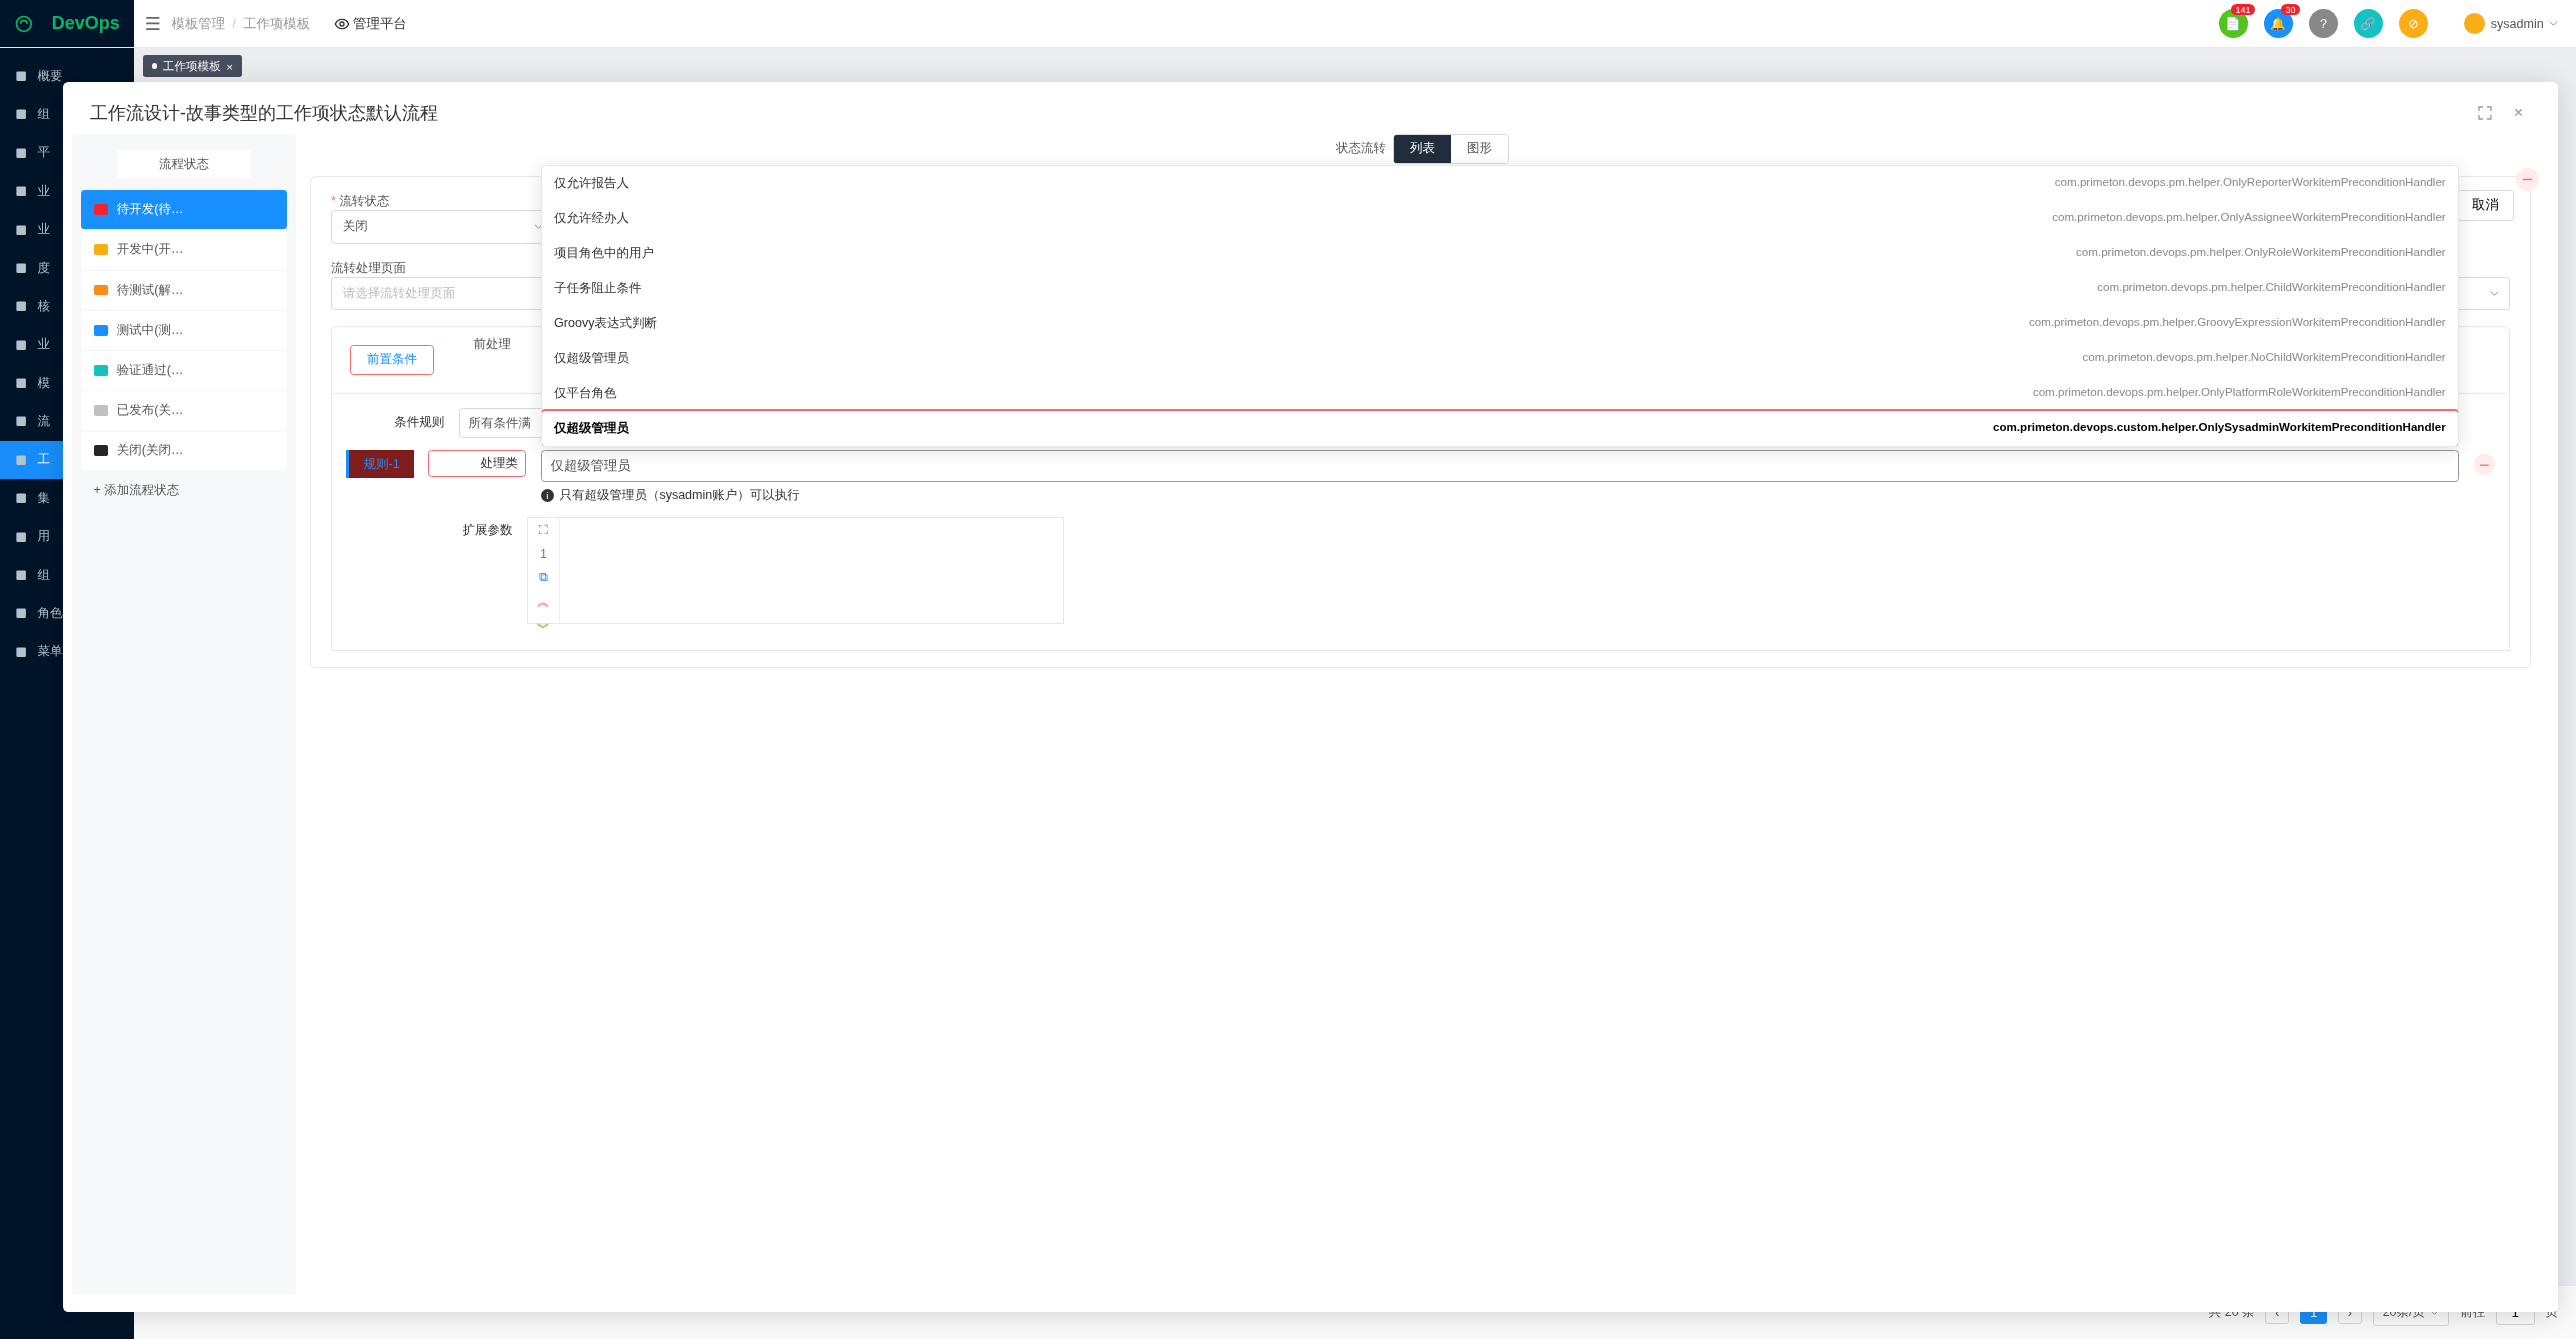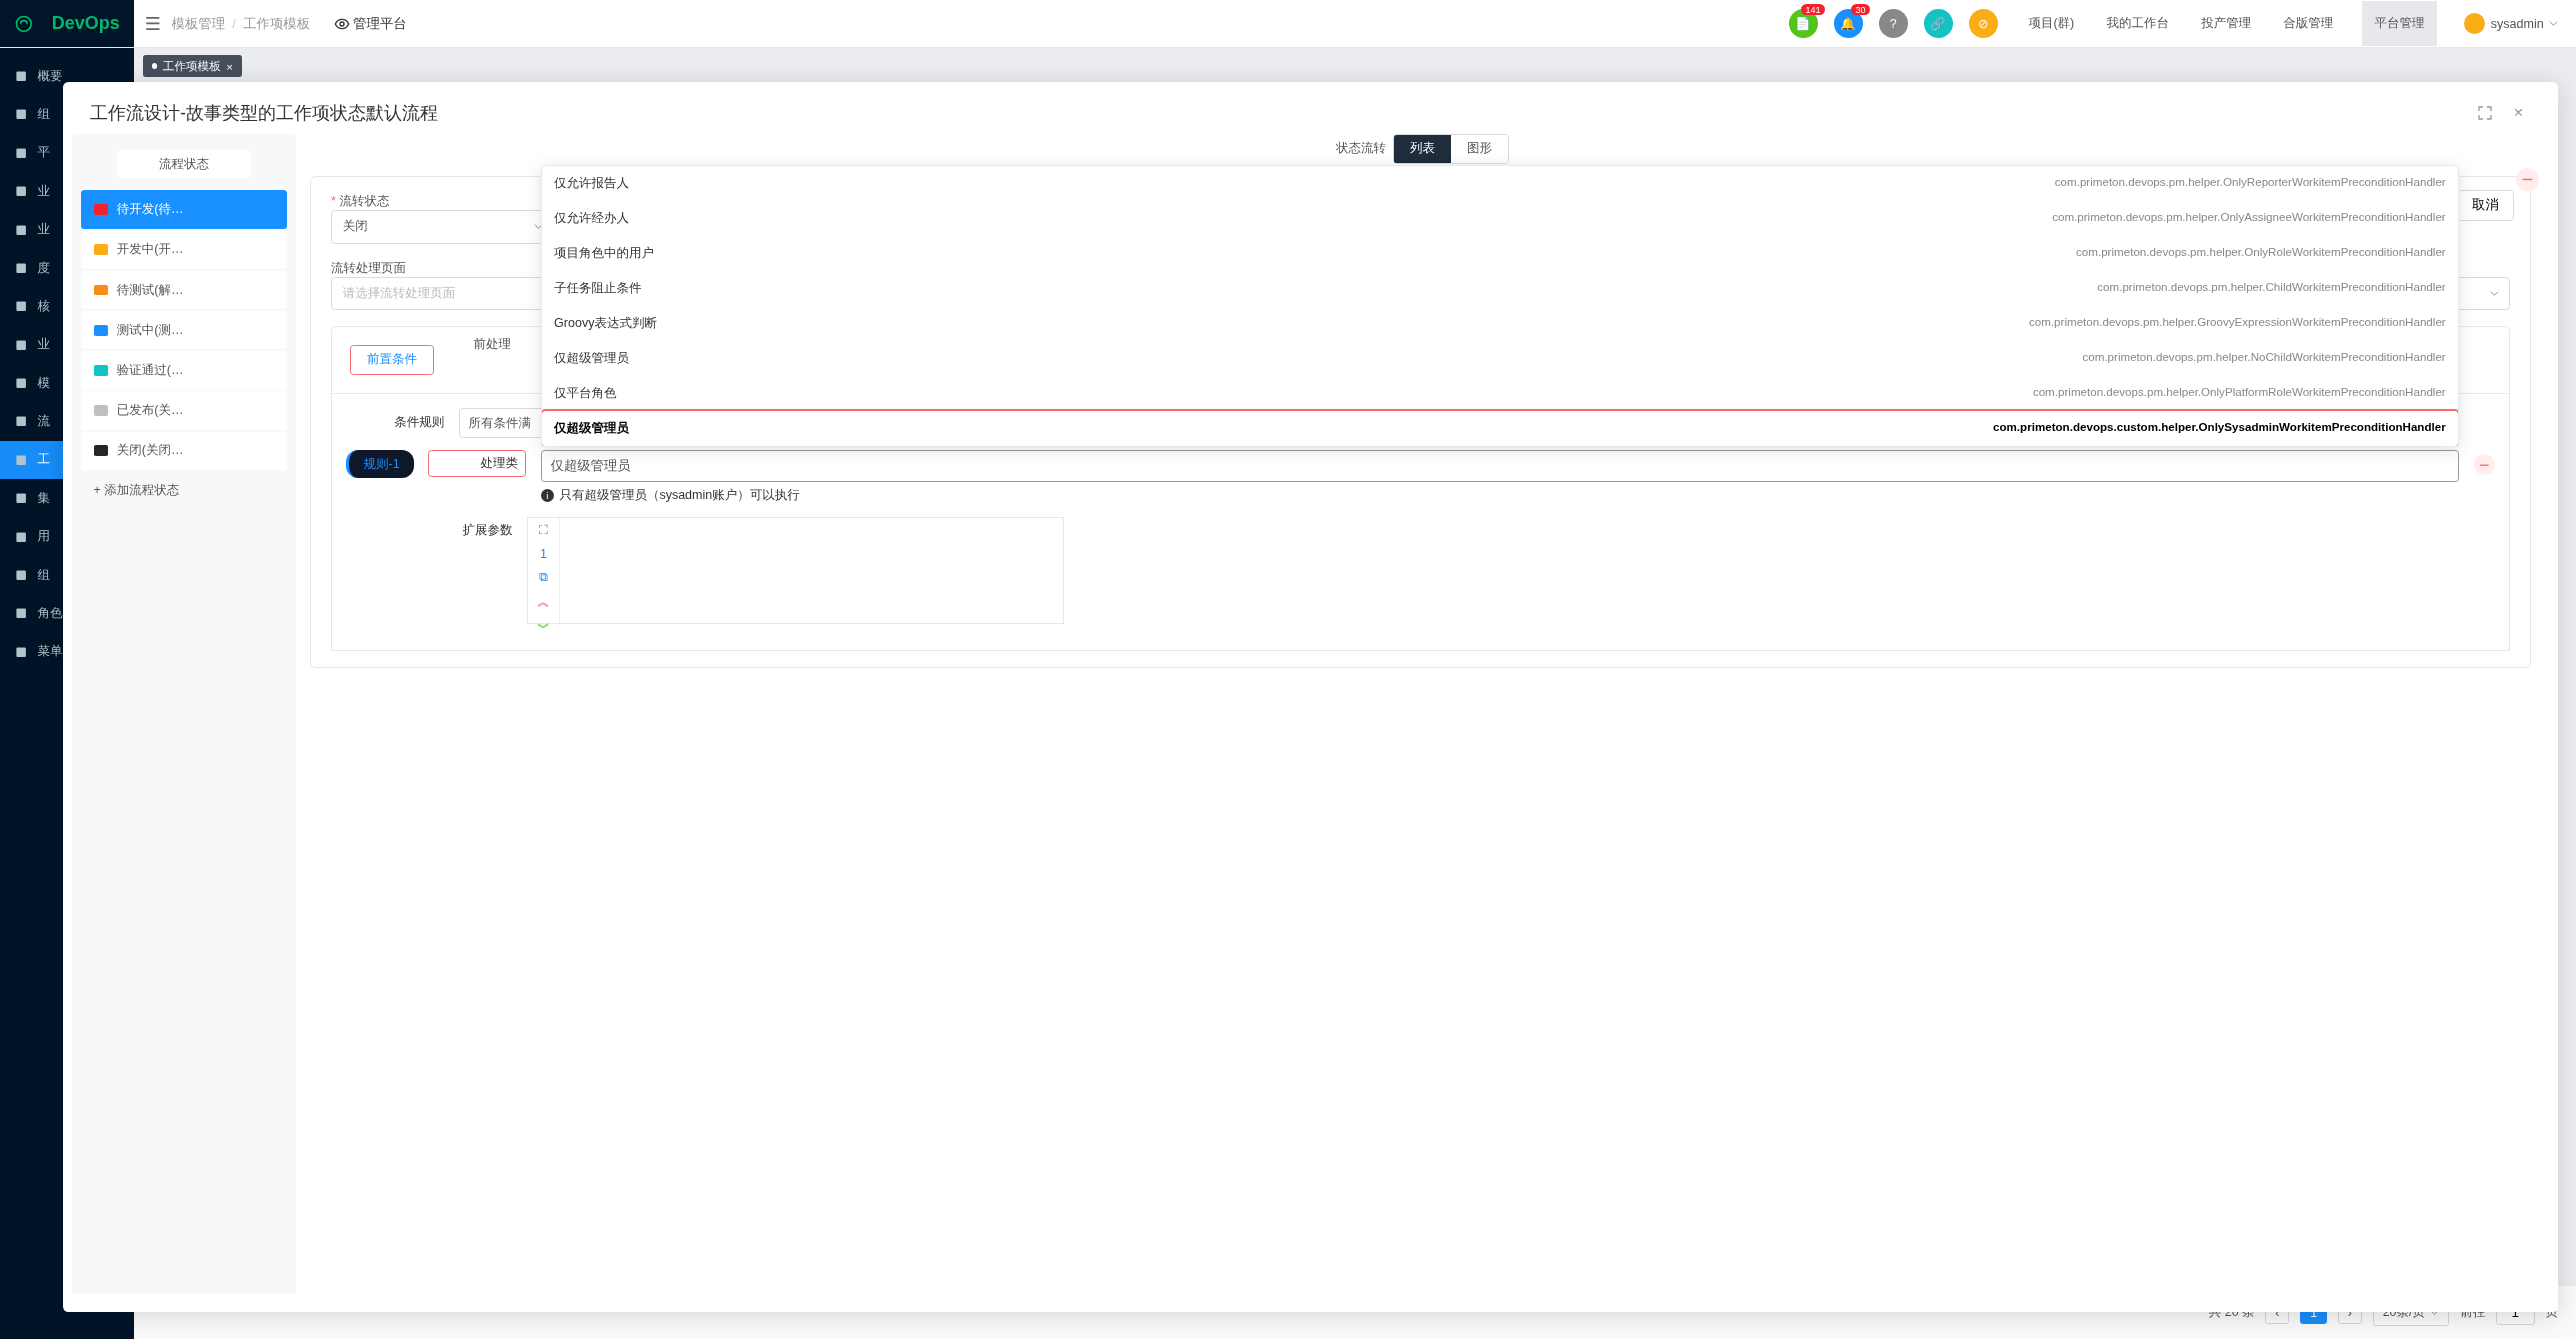--- a/index.html
+++ b/index.html
@@ -79,21 +79,21 @@
 .tabs-box { display: flex; border: 0.9px solid #e8e8e8; border-radius: 5.4px 5.4px 0 0; overflow: hidden; }
 .tabbtn { padding: 9px 21.5px; cursor: pointer; color: #555; }
 .tabbtn.sel { color: #1890ff; }
 .tabbtn.boxed { border: 1.8px solid #f56c6c; border-radius: 3.6px; margin: 18px; padding: 5.4px 16px;}
 
 .rule-area { border: 0.9px solid #e8e8e8; border-top: none; padding: 14.3px; }
 .ra-row { display: flex; align-items: flex-start; gap: 14.3px; margin-bottom: 12.5px; }
 .ra-label { width: 98px; text-align: right; color: #333; font-weight: 500; padding-top: 5.4px;}
 .ra-label.boxed { border: 1.8px solid #f56c6c; border-radius: 3.6px; padding: 3.6px 7.2px; font-weight: 500;}
 .ra-select { border: 0.9px solid #d9d9d9; border-radius: 3.6px; padding: 5.4px 9px; color: #555; display:inline-block; min-width: 134px;}
-.rule-tag { display: inline-block; padding: 5.4px 14.3px; color: #1890ff; border-left: 3.6px solid #1890ff; background: #0f172a; cursor: pointer; border-radius: 12px; }
+.rule-tag { display: inline-block; padding: 5.4px 14.3px; color: #1890ff; border-left: 3.6px solid #1890ff; background: #7f1d1d; cursor: pointer; }
 .del-circ { width: 21.5px; height: 21.5px; border-radius: 50%; background: #ffeceb; color: #f56c6c; display: flex; align-items: center; justify-content: center; font-size: 18px; line-height:1; cursor: pointer; margin-top:3.6px;}
 .handler-input-wrap { position: relative; flex: 1; }
 .handler-input { width: 100%; border: 1.3px solid #999; border-radius: 3.6px; padding: 7.2px 29px 7.2px 9px; color: #555; }
 .hint-row { display: flex; align-items: center; gap: 5.4px; color: #333; font-size: 12.5px; margin-top: 5.4px; }
 .hint-row .inf { width: 13.4px; height: 13.4px; border-radius: 50%; background: #333; color: #fff; font-size: 9.8px; display: flex; align-items: center; justify-content: center; }
 
 
 .dropdown { position: absolute; left: 0; right: 0; bottom: 100%; margin-bottom: 3.6px; background: #fff; border: 0.9px solid #e8e8e8; border-radius: 3.6px; box-shadow: 0 3.6px 18px rgba(0,0,0,0.12); max-height: 286px; overflow: auto; z-index: 200; }
 .dd-item { display: flex; justify-content: space-between; padding: 9px 12.5px; cursor: pointer; gap: 18px; }
 .dd-item .dname { color: #333; }
@@ -136,27 +136,20 @@
       <span>管理平台</span>
     </span>
   </div>
   <div class="hdr-spacer"></div>
   <div class="hdr-icons">
     <div class="round-icon ri-green">📄<span class="badge">141</span></div>
     <div class="round-icon ri-blue">🔔<span class="badge">30</span></div>
     <div class="round-icon ri-gray">?</div>
     <div class="round-icon ri-link">🔗</div>
     <div class="round-icon ri-na">⊘</div>
-  </div>
-  <div class="top-nav">
-    <div>项目(群)</div>
-    <div>我的工作台</div>
-    <div>投产管理</div>
-    <div>合版管理</div>
-    <div class="active">平台管理</div>
   </div>
   <div class="user-box">
     <span class="user-avatar"></span>
     <span>sysadmin</span>
     <svg class="caret" viewBox="0 0 10 10">
         <path d="M1 3l4 4 4-4" stroke="#888" fill="none"></path>
       </svg>
   </div>
 </div>
 

